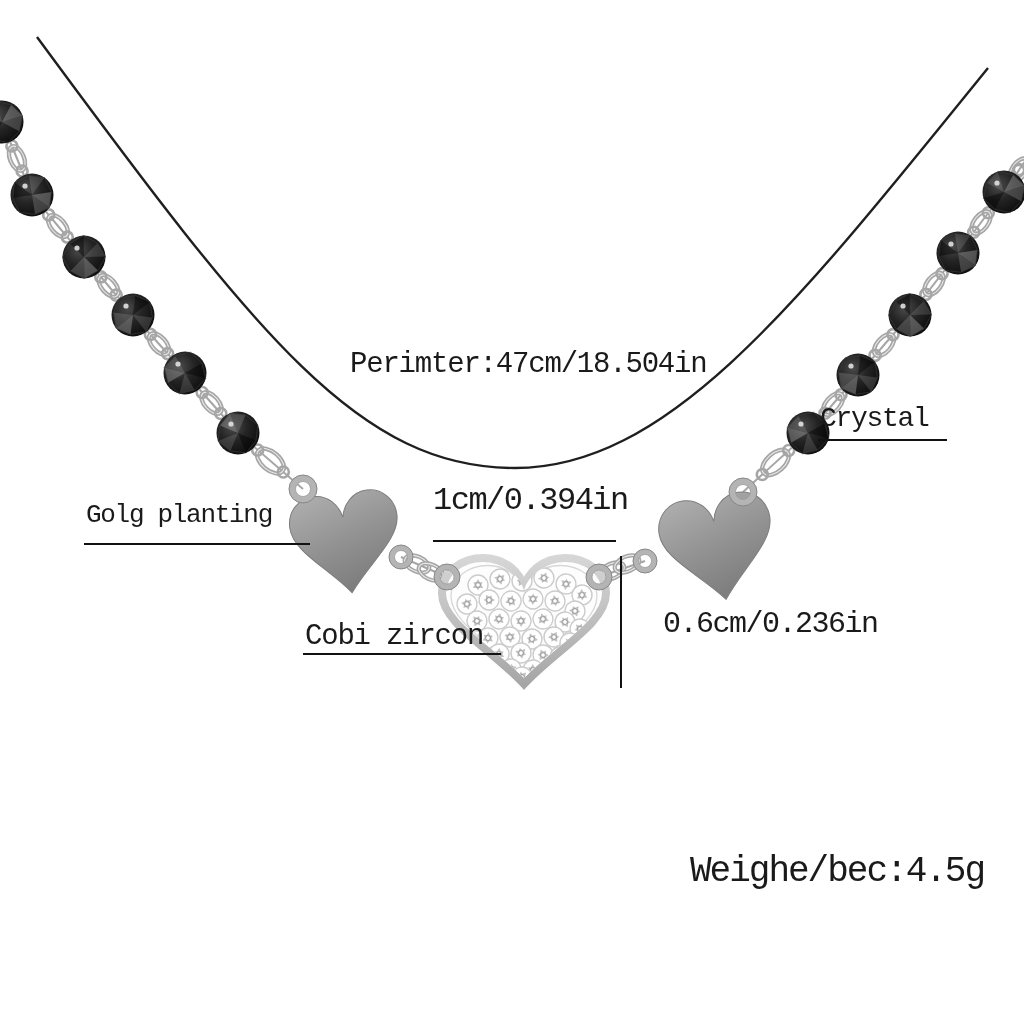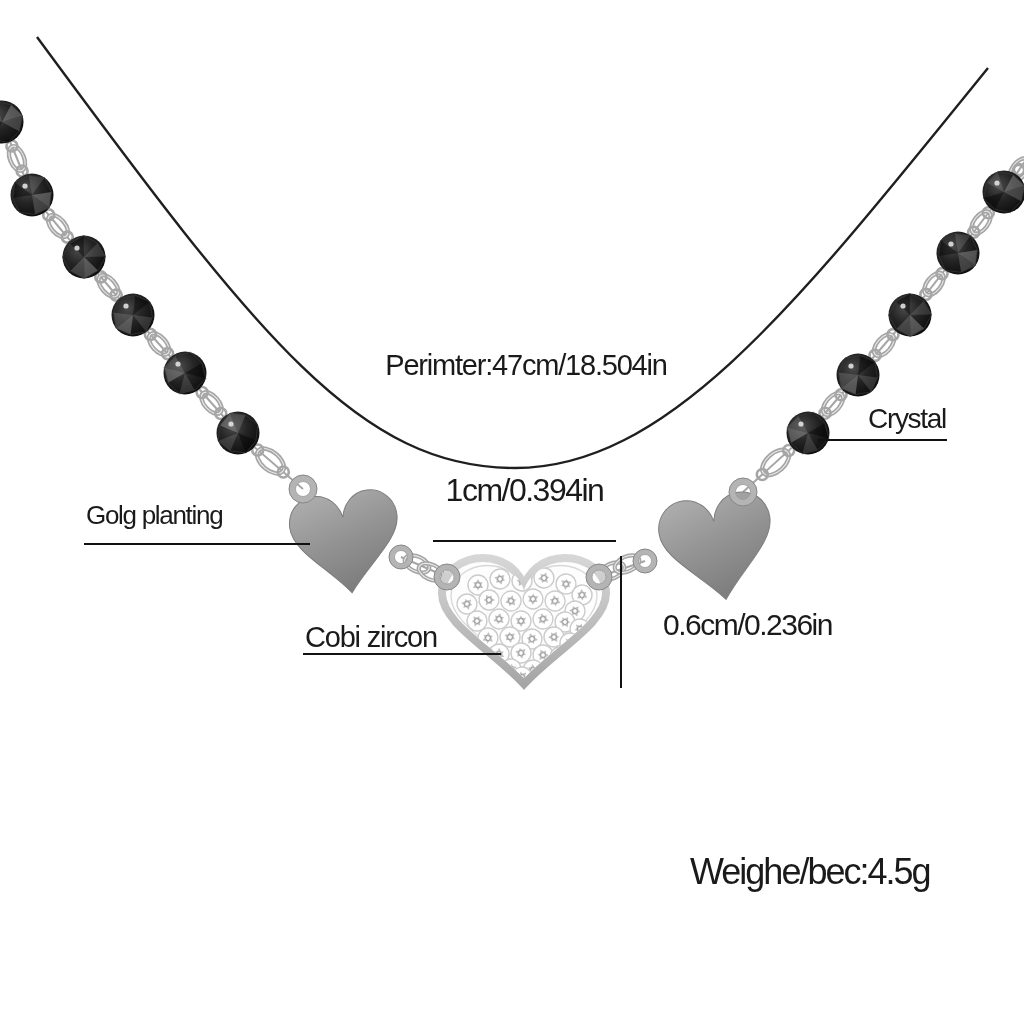--- a/index.html
+++ b/index.html
@@ -5,26 +5,26 @@
 <style>
   html,body{margin:0;padding:0;background:#fff;}
   .stage{
     position:relative;width:1024px;height:1024px;overflow:hidden;
     background:var(--background,#fff);
     font-family:"Liberation Sans",sans-serif;
   }
   .stage svg{position:absolute;left:0;top:0;}
   .ann-text{
     position:absolute;color:var(--text,#1a1a1a);
-    line-height:1.05;white-space:nowrap;
+    line-height:1.05;white-space:nowrap;font-family:Liberation Mono, monospace;
   }
   #ann-perimeter{left:350px;top:350px;width:352px;text-align:center;font-size:29px;letter-spacing:-1.2px;}
-  #ann-crystal  {left:820px;top:404px;width:126px;text-align:right;font-size:28px;letter-spacing:-1.3px;}
+  #ann-crystal  {left:820px;top:404px;width:126px;font-size:28px;letter-spacing:-1.3px;}
   #ann-golg     {left:86px; top:502px;font-size:26px;letter-spacing:-1.3px;}
-  #ann-1cm      {left:433px;top:474px;width:183px;text-align:center;font-size:32px;letter-spacing:-1.5px;}
+  #ann-1cm      {left:433px;top:484px;width:183px;text-align:center;font-size:32px;letter-spacing:-1.5px;}
   #ann-cobi     {left:305px;top:622px;font-size:29px;letter-spacing:-1.2px;text-align:center;}
   #ann-06      {left:630px;top:609px;font-size:30px;letter-spacing:-1.5px;margin-left:33px;}
   #ann-weight   {left:690px;top:853px;font-size:36px;letter-spacing:-2px;}
   .ann-line{position:absolute;background:var(--line,#111);}
   #line-crystal{left:818px;top:439px;width:129px;height:2px;}
   #line-golg   {left:84px; top:543px;width:226px;height:2px;}
   #line-1cm    {left:433px;top:540px;width:183px;height:2px;}
   #line-cobi   {left:303px;top:653px;width:198px;height:2px;}
   #line-06     {left:620px;top:556px;width:2px;height:132px;}
 </style>

